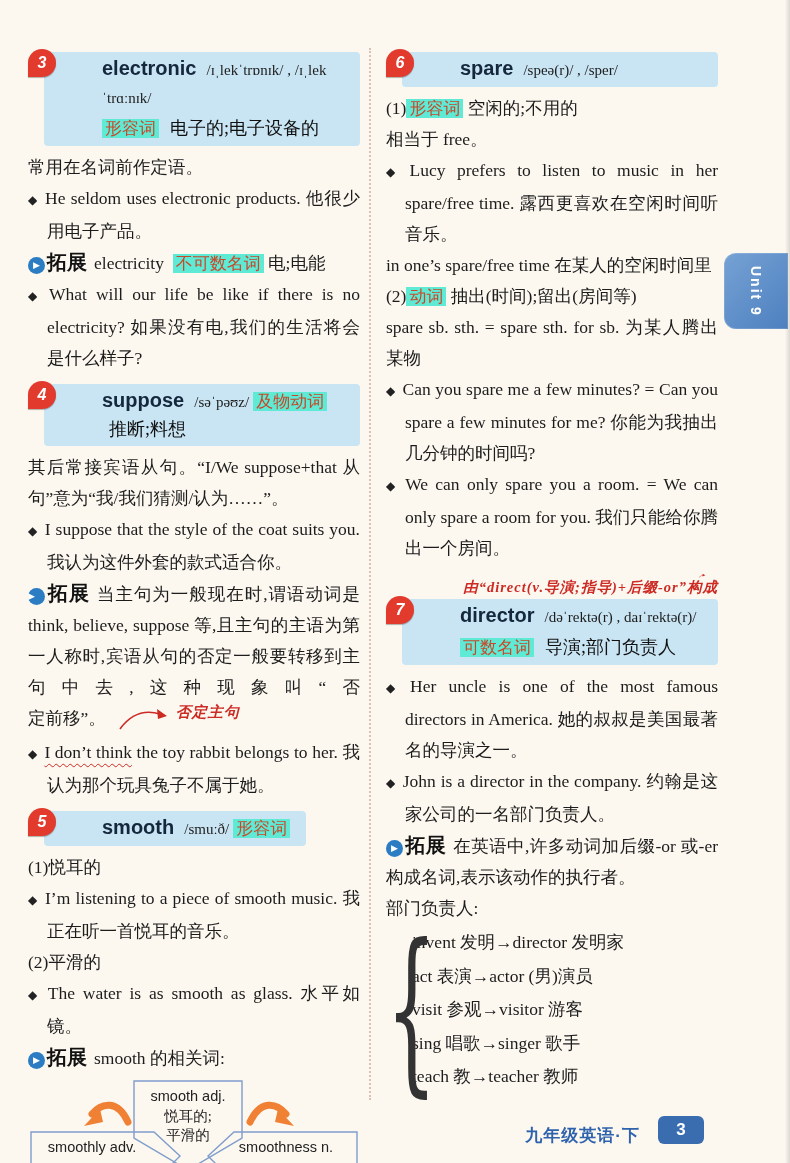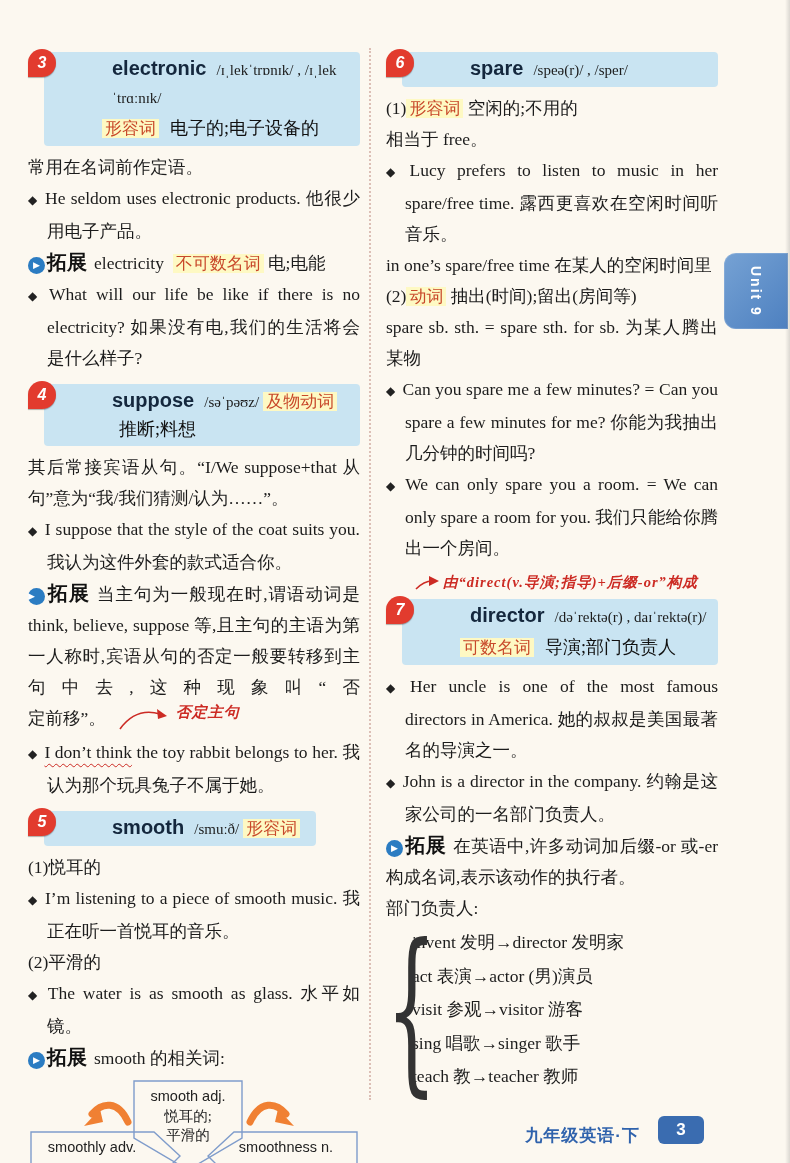--- a/index.html
+++ b/index.html
@@ -16,41 +16,41 @@
   .entry{margin-bottom:9px;}
   .entry-head{position:relative;background:#c9e4f2;border-radius:4px;margin:10px 0 6px 16px;
         padding:3px 4px 3px 58px;}
   .entry-head.fit{width:fit-content;padding-right:16px;}
   .badge{position:absolute;left:-16px;top:-3px;width:28px;height:28px;background:#e23b2e;
         border-radius:50% 50% 50% 0;box-shadow:0 1px 1px rgba(0,0,0,.3);
         display:flex;align-items:center;justify-content:center;}
   .badge span{color:#fff;font-family:"Liberation Sans",sans-serif;font-weight:bold;font-size:16px;font-style:italic;}
   .word{font-family:"Liberation Sans",sans-serif;font-weight:bold;font-size:20px;color:#14273d;}
   .phon{font-size:15px;color:#1c1c1c;margin-left:6px;}
-  .chip{background:#fef9c3;color:#c8482a;padding:0 3px;font-size:17px;}
+  .chip{background:#5eead4;color:#c8482a;padding:0 3px;font-size:17px;}
   .hmean{font-size:18px;color:#101010;margin-left:7px;}
   .head-line2{margin-top:2px;line-height:28px;}
-  .head-line1{line-height:27px;margin-left:10px;}
+  .head-line1{line-height:27px;}
 
   
   .para{margin:0;font-size:17.5px;line-height:31px;text-align:justify;}
   .para.jall{text-align-last:justify;}
   .bullet{padding-left:19px;text-indent:-19px;}
   .bul{font-size:12px;margin-right:7px;color:#222;}
   .exp-icon{display:inline-block;width:17px;height:17px;border-radius:50%;background:#2b7cc2;
         color:#fff;font-size:9px;line-height:17px;text-align:center;vertical-align:1px;}
   .exp-label{font-weight:bold;font-family:"Liberation Sans",sans-serif;font-size:20px;margin:0 7px 0 2px;color:#111;}
   .wavy{text-decoration:underline;text-decoration-style:wavy;text-decoration-color:#cc2b24;
         text-decoration-thickness:1px;text-underline-offset:5px;}
   .red-hand{color:#cc2b24;font-size:15px;font-style:italic;font-weight:bold;letter-spacing:1px;}
   .ann1-row{display:flex;align-items:flex-start;height:34px;}
   .ann1-row .tail{font-size:17.5px;line-height:31px;}
   .ann1-arrow{margin:2px 2px 0 10px;}
   .ann1-row .red-hand{margin-top:0;text-align:center;}
-  .ann2-row{display:flex;align-items:flex-start;justify-content:flex-start;padding-left:28px;height:24px;margin-top:4px;}
+  .ann2-row{display:flex;align-items:flex-end;justify-content:flex-start;padding-left:28px;height:24px;margin-top:4px;flex-direction:column;}
   .ann2-row .red-hand{font-size:14.5px;}
   .ann2-arrow{margin-right:3px;}
 
   
   .diagram-wrap{margin:4px 0 0 0;}
   .dbox{fill:none;stroke:#7f9ccb;stroke-width:1.4;}
   .dtext{font-size:14.5px;fill:#222;font-family:"Liberation Sans",sans-serif;}
   .dtext.zh{font-family:"Liberation Serif",serif;font-size:14.5px;}
   .darrow{fill:none;stroke:#f08033;stroke-width:7;stroke-linecap:round;}
   .dhead{fill:#f08033;}

